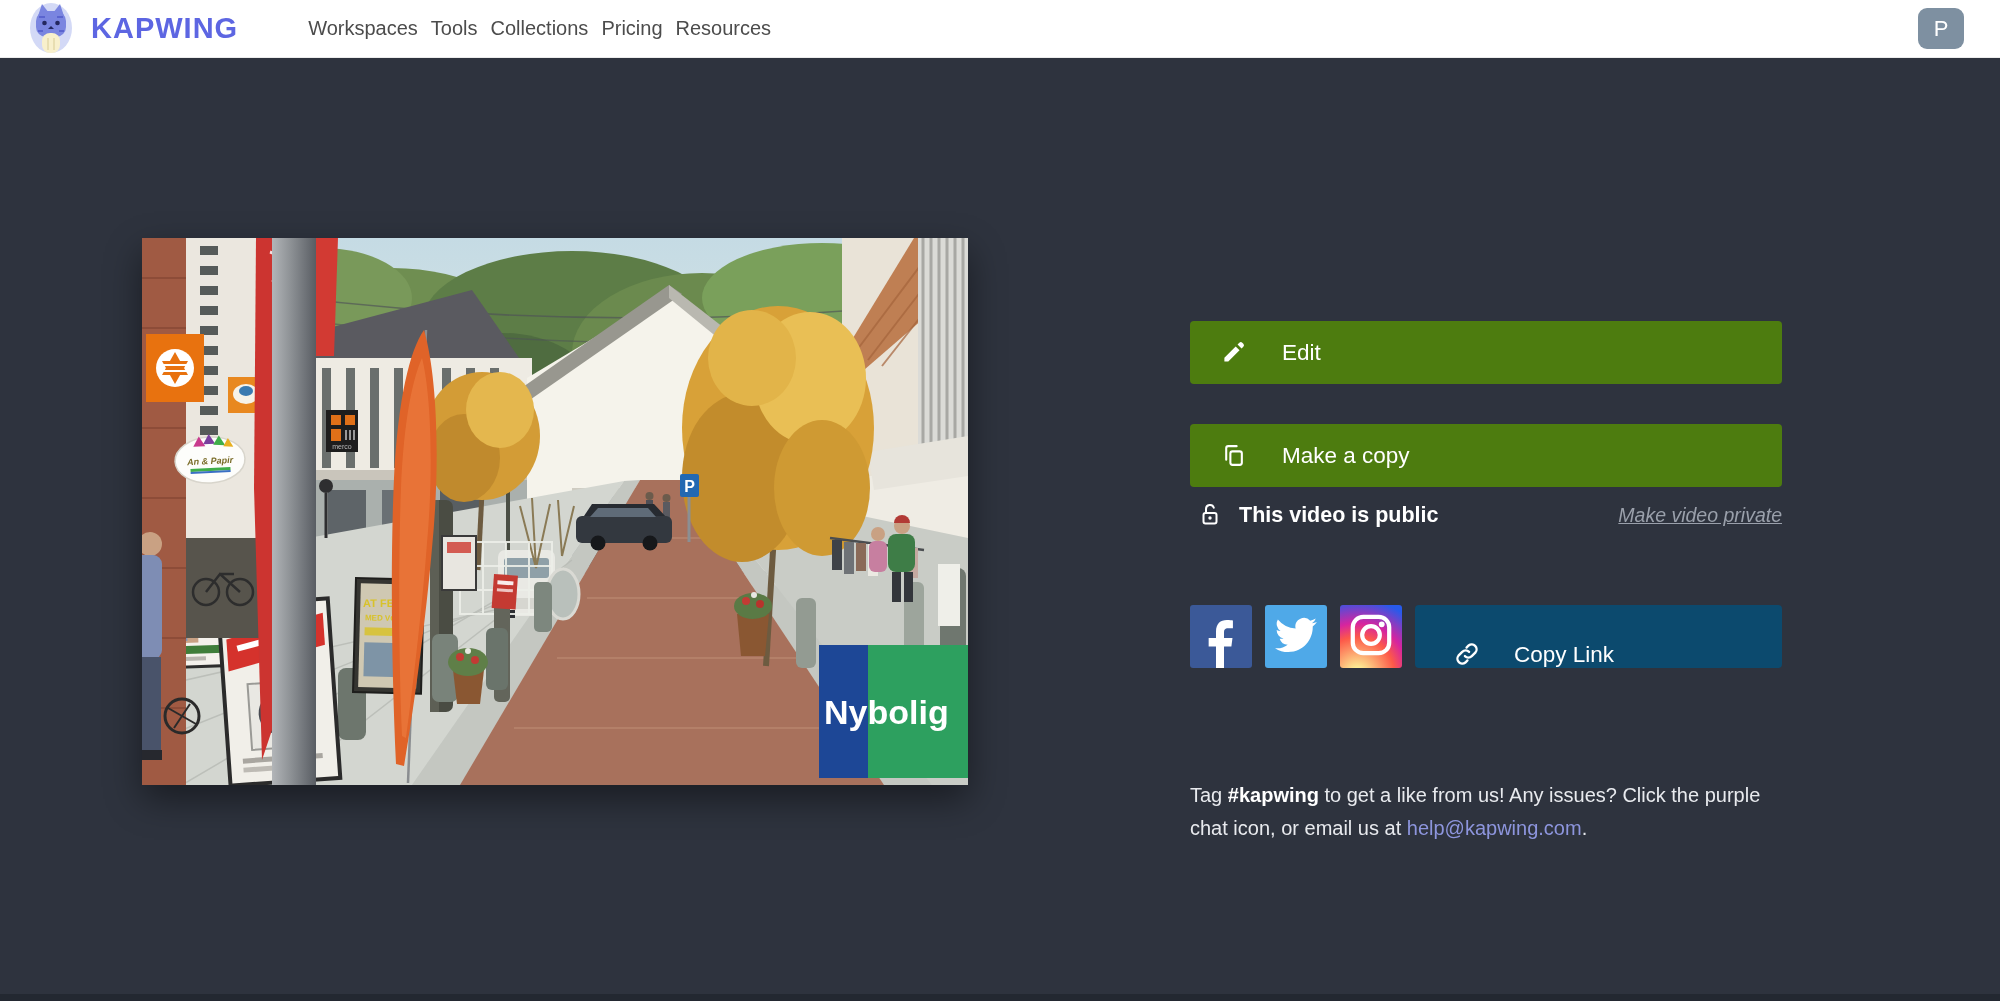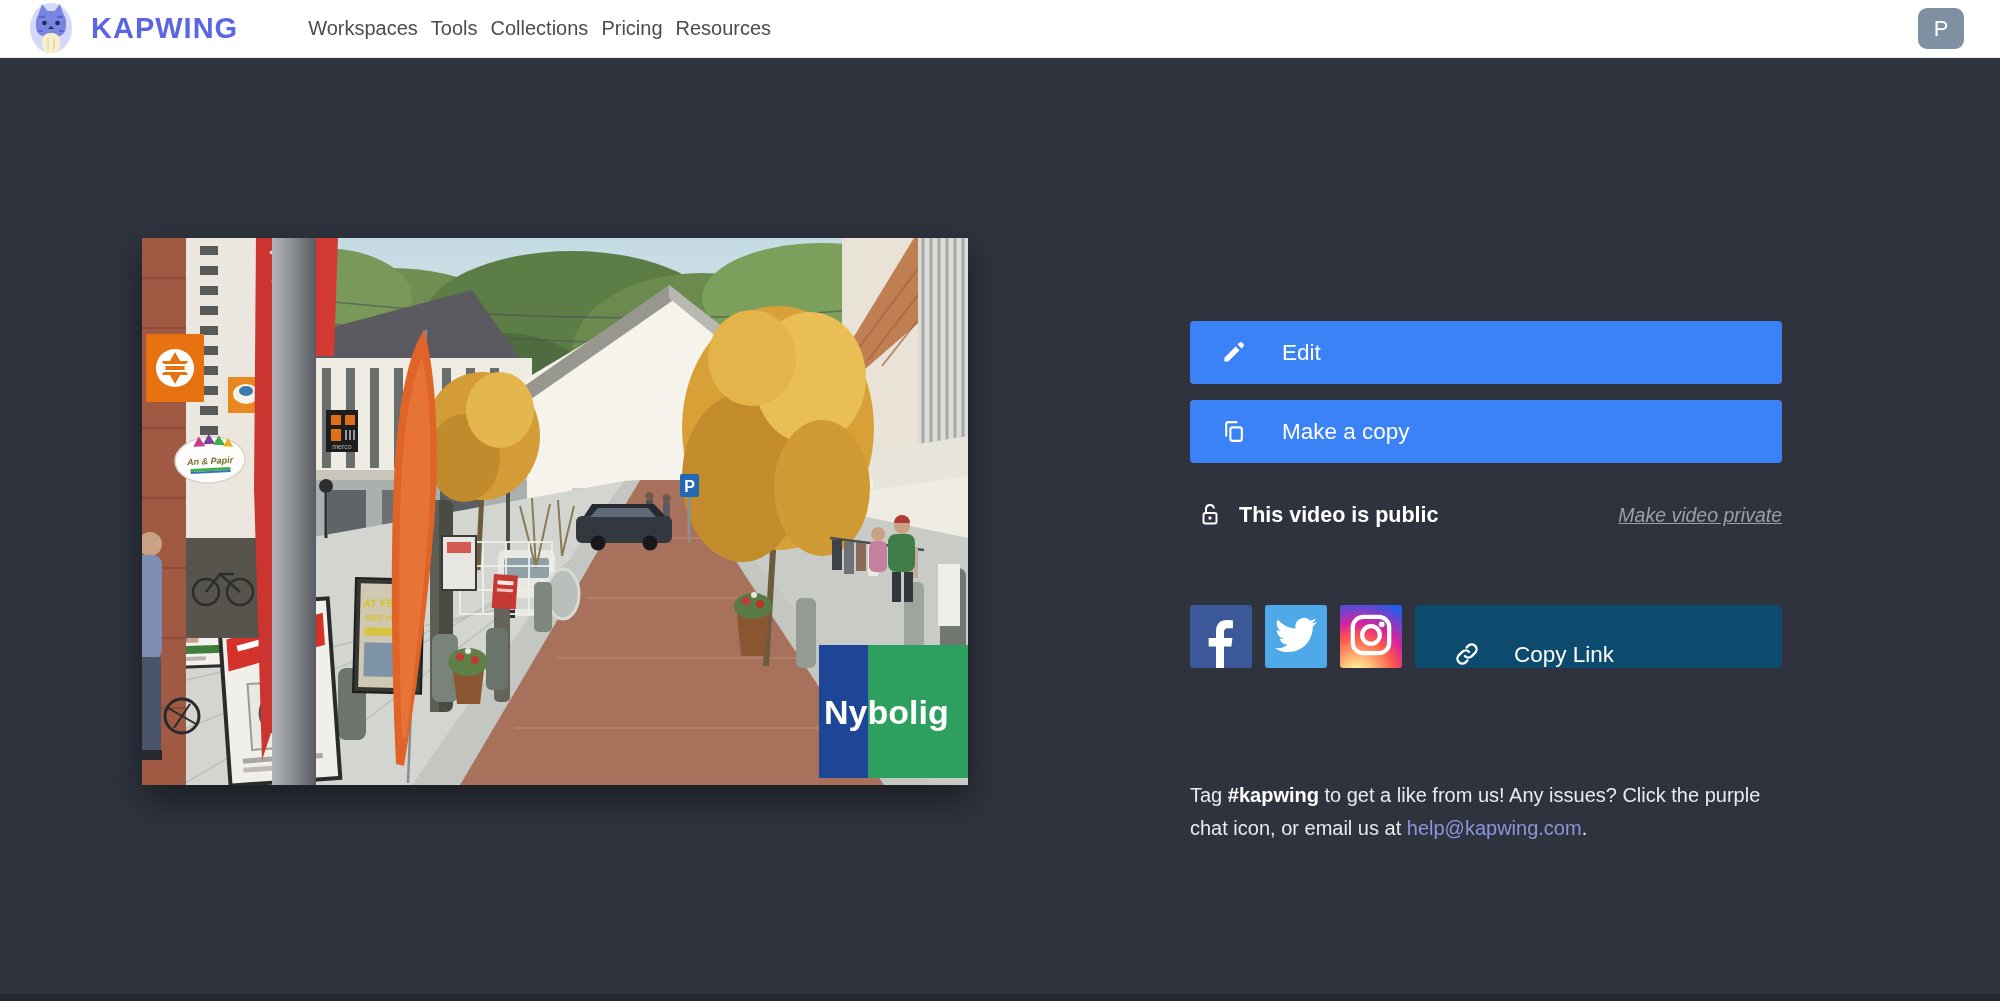--- a/index.html
+++ b/index.html
@@ -14,27 +14,27 @@
   .nav-links a{font-size:20px;color:#4c4c4c;text-decoration:none;cursor:pointer;}
   .avatar{position:absolute;right:36px;top:8px;width:46px;height:41px;background:#7e90a1;
           border-radius:9px;color:#fff;font-size:22px;display:flex;align-items:center;
           justify-content:center;cursor:pointer;}
   
   .video-card{position:absolute;left:142px;top:238px;width:826px;height:547px;
               box-shadow:0 14px 34px rgba(0,0,0,.45);cursor:pointer;background:#777;}
   .video-card svg{display:block;}
   
   .col{position:absolute;left:1190px;width:592px;}
-  .btn{position:absolute;left:1190px;width:592px;height:63px;background:#3b82f6;border-radius:4px;
+  .btn{position:absolute;left:1190px;width:592px;height:63px;background:#4d7c0f;border-radius:4px;
        display:flex;align-items:center;color:#fff;font-size:22.5px;cursor:pointer;}
   .btn .ic{width:27px;height:27px;margin-left:30px;margin-right:35px;display:flex;
            align-items:center;justify-content:center;flex:none;}
   .btn-download{top:240px;background:#7a7e88;}
   .btn-edit{top:321px;}
-  .btn-copy{top:400px;}
+  .btn-copy{top:424px;}
   .privacy{top:495px;height:40px;display:flex;align-items:center;color:#fff;}
   .privacy .ic{width:24px;height:26px;margin-left:8px;margin-right:17px;flex:none;display:flex;}
   .privacy-text{font-size:21.5px;font-weight:bold;}
   .privacy-link{margin-left:auto;font-size:19.5px;color:#9aa0ab;font-style:italic;
                 text-decoration:underline;cursor:pointer;}
   .share-label{top:572px;font-size:14.5px;font-weight:bold;letter-spacing:1.3px;color:#9aa0ab;}
   .share-row{top:605px;height:63px;display:flex;gap:13px;}
   .tile{width:62px;height:63px;border-radius:3px;display:flex;align-items:center;
         justify-content:center;cursor:pointer;flex:none;overflow:hidden;}
   .tile-fb{background:#3b5998;}

